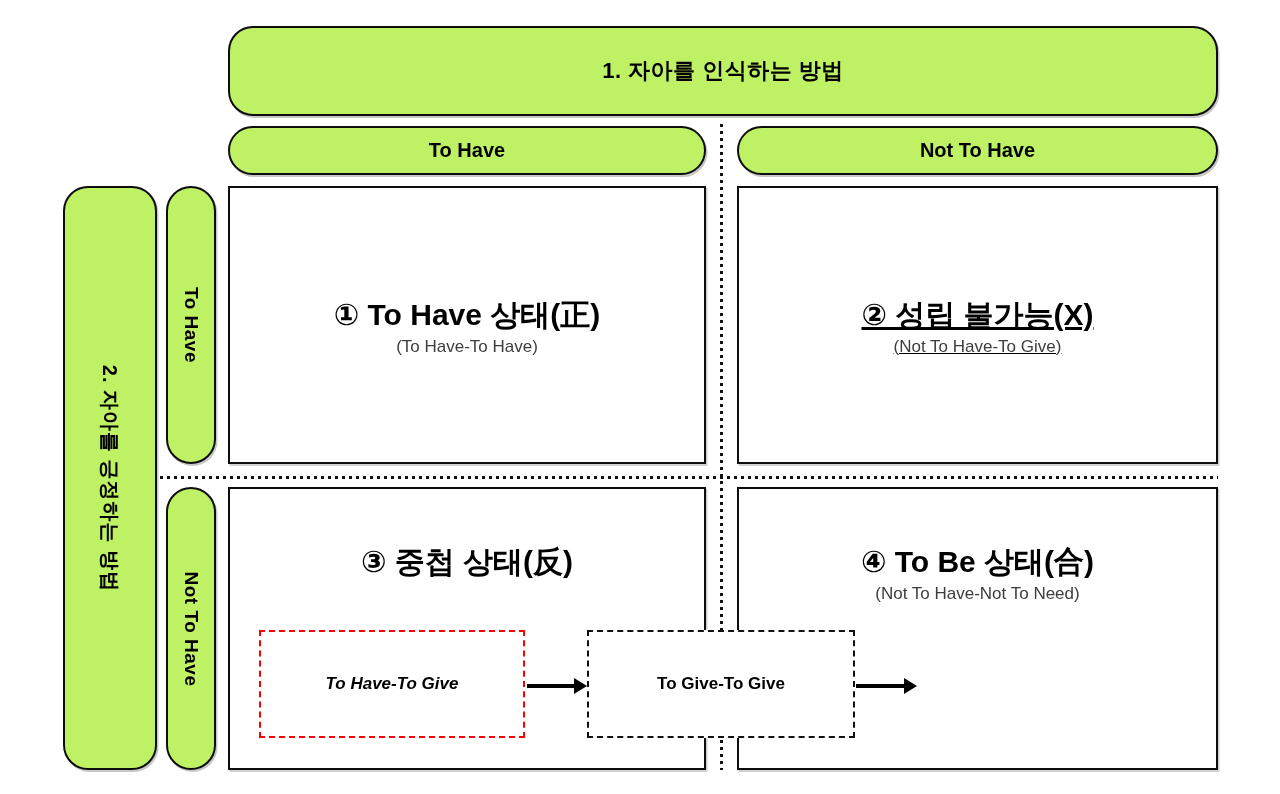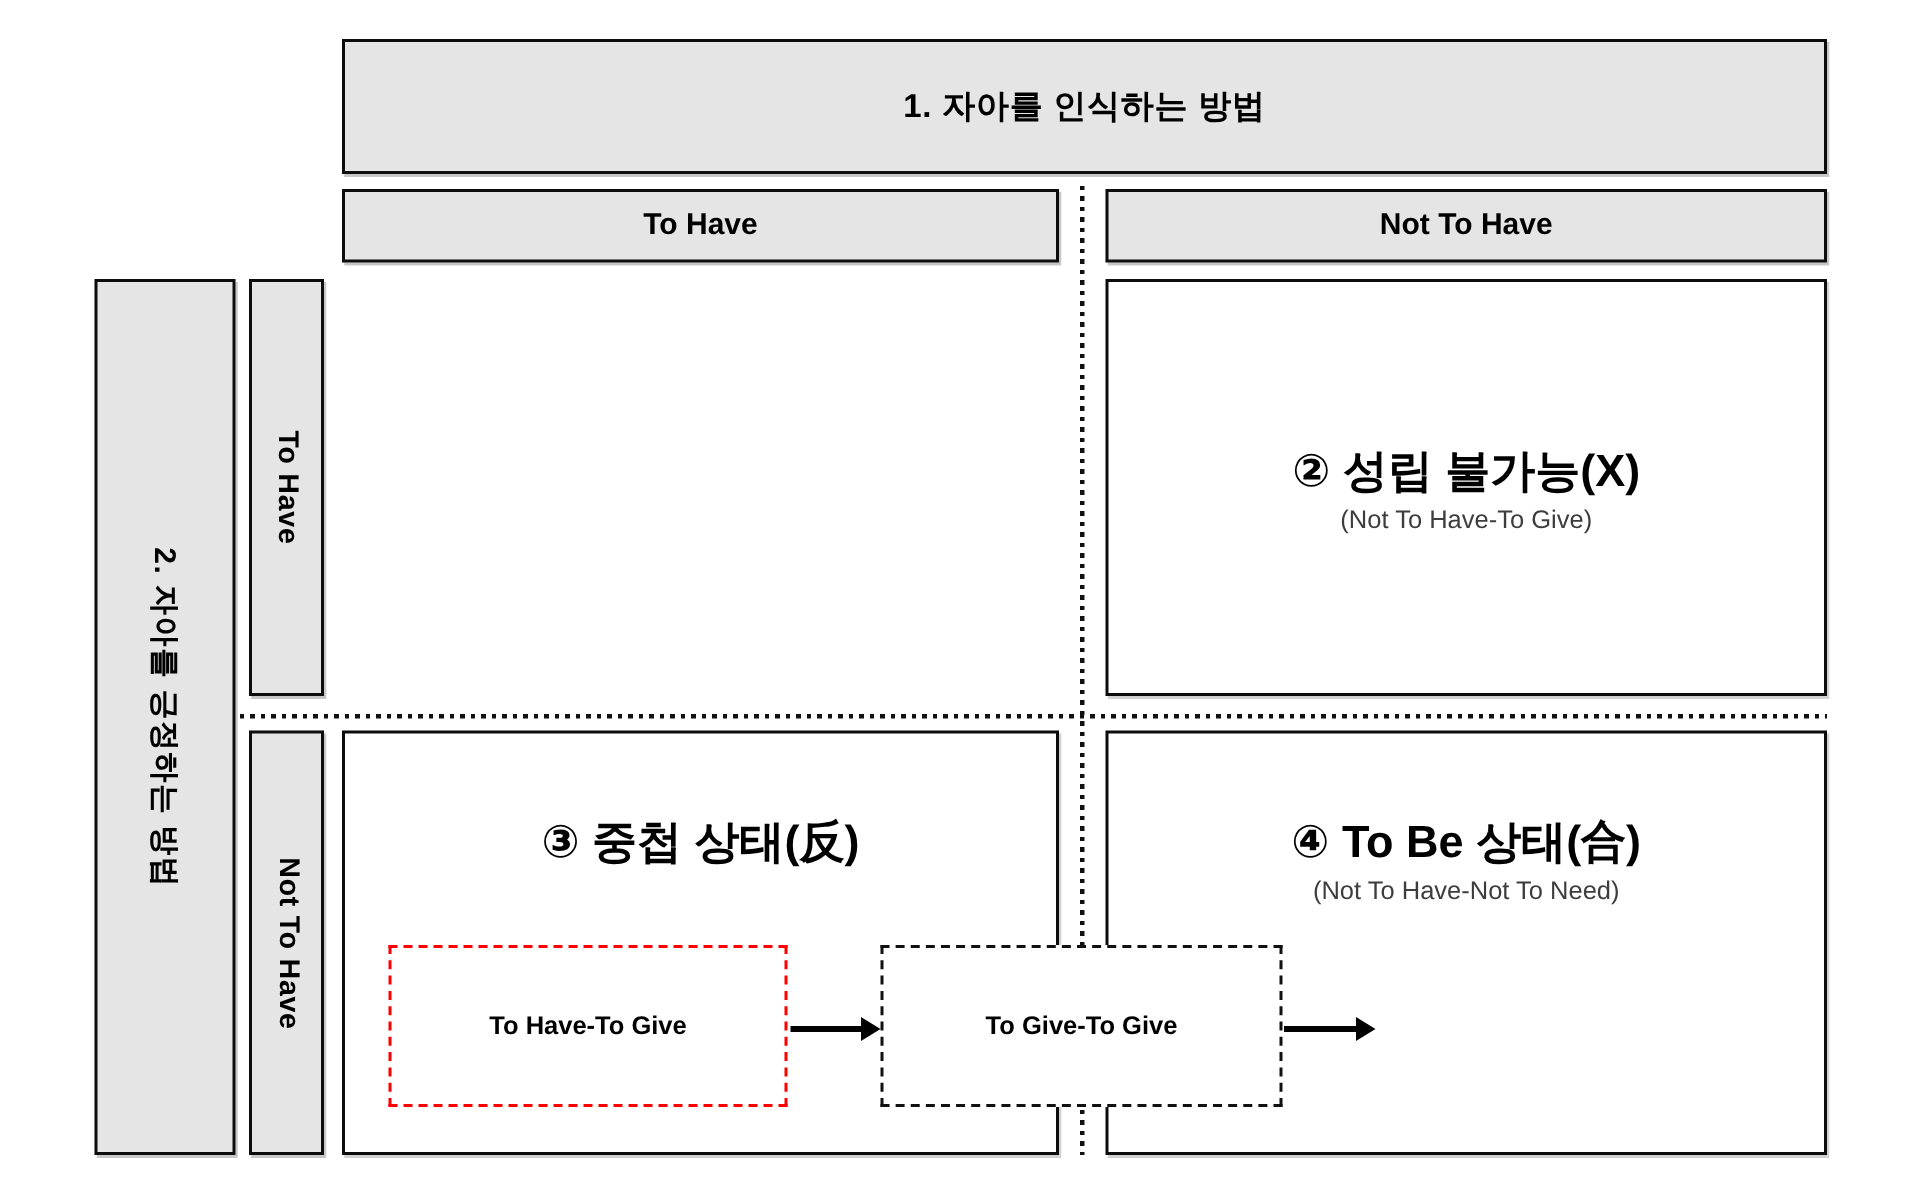--- a/index.html
+++ b/index.html
@@ -1,20 +1,20 @@
 <!DOCTYPE html>
 <html><head>
 <meta charset="utf-8">
 <style>
   html,body{margin:0;padding:0;background:#fff;}
   body{font-family:"Liberation Sans","DejaVu Sans",sans-serif;color:#000;}
   .canvas{position:relative;width:1280px;height:794px;background:#fff;overflow:hidden;}
 
   .box{position:absolute;box-sizing:border-box;border:2.5px solid #0d0d0d;}
-  .gray{background:#e5e5e5;box-shadow:1.5px 2px 0 rgba(0,0,0,.22);}
+  .gray{background:#bef264;box-shadow:1.5px 2px 0 rgba(0,0,0,.22);border-radius:25px;}
   .white{background:#fff;box-shadow:1.5px 2px 0 rgba(0,0,0,.18);}
 
   .hcenter{display:flex;align-items:center;justify-content:center;}
 
   
   .vtext{position:absolute;inset:0;display:flex;align-items:center;justify-content:center;}
   .vtext>span{transform:rotate(90deg);white-space:nowrap;font-weight:bold;}
 
   .top-title{font-size:22px;font-weight:bold;letter-spacing:.5px;}
   .col-title{font-size:20px;font-weight:bold;}
@@ -29,21 +29,21 @@
   .dot-h{position:absolute;height:3px;z-index:1;
     background-image:repeating-linear-gradient(to right,#111 0 3px,transparent 3px 7px);}
   .dot-v{position:absolute;width:3px;z-index:1;
     background-image:repeating-linear-gradient(to bottom,#111 0 3px,transparent 3px 7px);}
 
   
   .flow-box{position:absolute;box-sizing:border-box;background:#fff;z-index:5;
     display:flex;align-items:center;justify-content:center;text-align:center;
     font-size:17px;font-weight:bold;line-height:1.35;}
   .dash-black{border:2.5px dashed #111;}
-  .dash-red{border:2.5px dashed #ff0000;}
+  .dash-red{border:2.5px dashed #ff0000;font-style:italic;}
 
   
   .arrow{position:absolute;z-index:6;height:18px;display:flex;align-items:center;}
   .arrow .shaft{height:4px;background:#000;flex:1;}
   .arrow .head{width:0;height:0;border-top:8px solid transparent;border-bottom:8px solid transparent;border-left:13px solid #000;}
 </style>
 </head>
 <body>
 
 <div class="canvas">
@@ -72,23 +72,29 @@
     <div class="vtext">
         <span class="row-title">To Have</span>
       </div>
   </div>
   <div class="box gray" style="left:166px;top:487px;width:50px;height:283px;z-index:2;">
     <div class="vtext">
         <span class="row-title">Not To Have</span>
       </div>
   </div>
 
+  <div class="box white" style="left:228px;top:186px;width:478px;height:278px;z-index:2;">
+    <div class="cell-text" style="top:110px;">
+      <div class="cell-title">① To Have 상태(正)</div>
+      <div class="cell-sub">(To Have-To Have)</div>
+    </div>
+  </div>
 
   <div class="box white" style="left:737px;top:186px;width:481px;height:278px;z-index:2;">
-    <div class="cell-text" style="top:110px;">
+    <div class="cell-text" style="top:110px;text-decoration:underline;">
       <div class="cell-title">② 성립 불가능(X)</div>
       <div class="cell-sub">(Not To Have-To Give)</div>
     </div>
   </div>
 
   <div class="box white" style="left:228px;top:487px;width:478px;height:283px;z-index:2;">
     <div class="cell-text" style="top:56px;text-align:center;">
       <div class="cell-title">③ 중첩 상태(反)</div>
     </div>
   </div>

